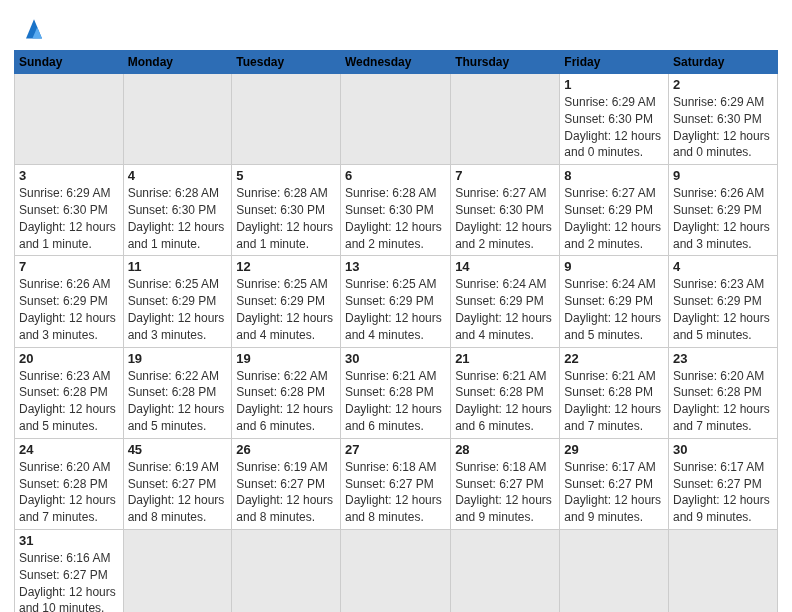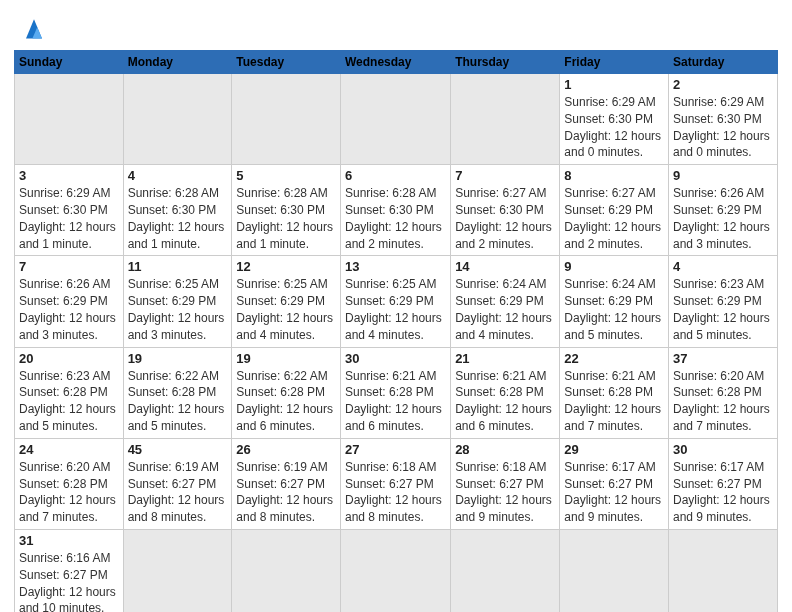--- a/index.html
+++ b/index.html
@@ -297,21 +297,21 @@
 and 6 minutes.</div>
           </td>
           <td>
             <span class="day-num">22</span>
             <div class="day-info" style="white-space: pre-line;">Sunrise: 6:21 AM
 Sunset: 6:28 PM
 Daylight: 12 hours
 and 7 minutes.</div>
           </td>
           <td>
-            <span class="day-num">37</span>
+            <span class="day-num">23</span>
             <div class="day-info" style="white-space: pre-line;">Sunrise: 6:20 AM
 Sunset: 6:28 PM
 Daylight: 12 hours
 and 7 minutes.</div>
           </td>
         </tr>
         <tr>
           <td>
             <span class="day-num">24</span>
             <div class="day-info" style="white-space: pre-line;">Sunrise: 6:20 AM

